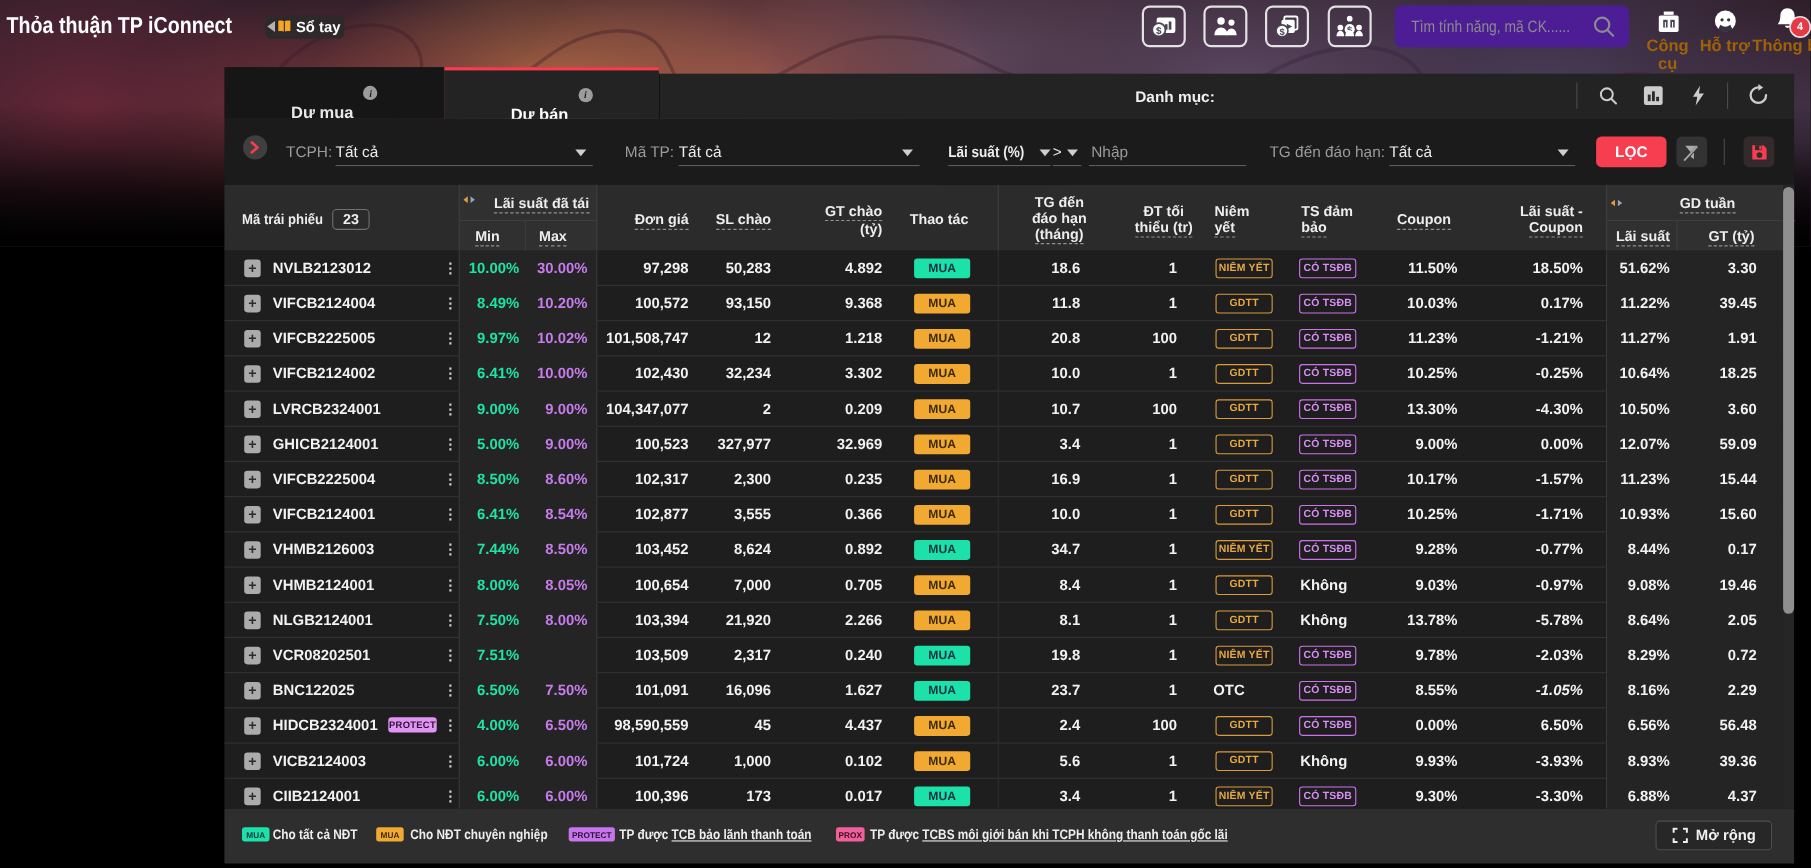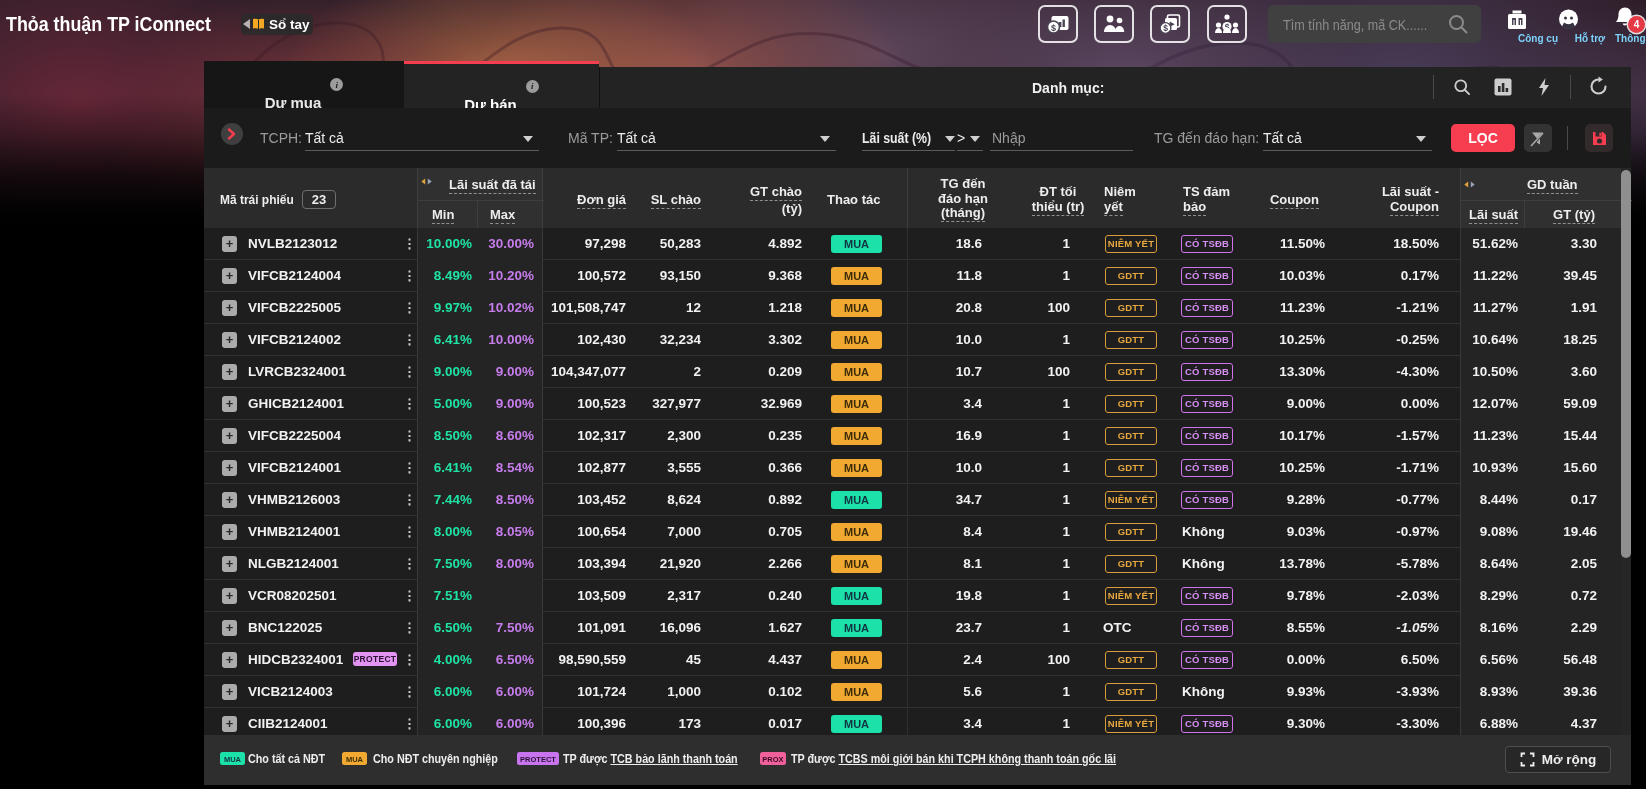--- a/index.html
+++ b/index.html
@@ -20,25 +20,25 @@
  background:linear-gradient(to bottom, rgba(0,0,0,0) 42%, rgba(0,0,0,.32) 60%, rgba(0,0,0,.72) 78%, rgba(0,0,0,.95) 94%, #000 100%);}
 
 #title{left:6px;top:12px;font-size:21px;font-weight:bold;color:#fff;transform:scaleX(.85);transform-origin:left;white-space:nowrap;}
 #sotay{left:241px;top:14px;width:72px;height:21px;background:rgba(42,42,42,.88);border-radius:5px;
  color:#fff;font-size:13.5px;font-weight:bold;display:flex;align-items:center;padding-left:28px;}
 #sotay .bk{position:absolute;left:11px;top:4px;width:12px;height:12px;}
 #sotay .notch{position:absolute;left:2px;top:5px;width:0;height:0;border-top:5px solid transparent;
  border-bottom:5px solid transparent;border-right:7px solid #b9b0b4;}
 .hbtn{position:absolute;top:5px;width:40px;height:38px;border:2px solid rgba(255,255,255,.85);
  border-radius:7px;display:flex;align-items:center;justify-content:center;}
-#srch{left:1268px;top:5px;width:213px;height:38px;background:#404040;border-radius:6px;}
+#srch{left:1268px;top:5px;width:213px;height:38px;background:#4c1d95;border-radius:6px;}
 #srch .ph{position:absolute;left:15px;top:11px;color:#8b8b8b;font-size:15px;white-space:nowrap;
  transform:scaleX(.84);transform-origin:left;}
 #srch .mg{position:absolute;right:11px;top:7px;}
-.hlbl{position:absolute;color:#7dd3fc;font-size:10px;font-weight:bold;text-align:center;margin-left:22px;}
+.hlbl{position:absolute;color:#a16207;font-size:15px;font-weight:bold;text-align:center;}
 
 #panel{position:absolute;left:204px;top:61px;width:1427px;height:724px;}
 #tabmua{position:absolute;left:0;top:0;width:200px;height:47px;background:#161616;
  display:flex;align-items:center;justify-content:center;gap:9px;}
 #tabban{position:absolute;left:200px;top:0;width:195px;height:47px;background:#232323;
  border-top:3px solid #f63e50;display:flex;align-items:center;justify-content:center;gap:9px;}
 .tabt{font-size:15px;font-weight:bold;color:#e8e8e8;margin-top:36px;}
 #tabban .tabt{color:#ffffff;}
 .info{width:13px;height:13px;border-radius:50%;background:#9c9c9c;color:#1c1c1c;font-size:9px;
  font-weight:bold;display:flex;align-items:center;justify-content:center;font-family:"Liberation Serif",serif;font-style:italic;}

